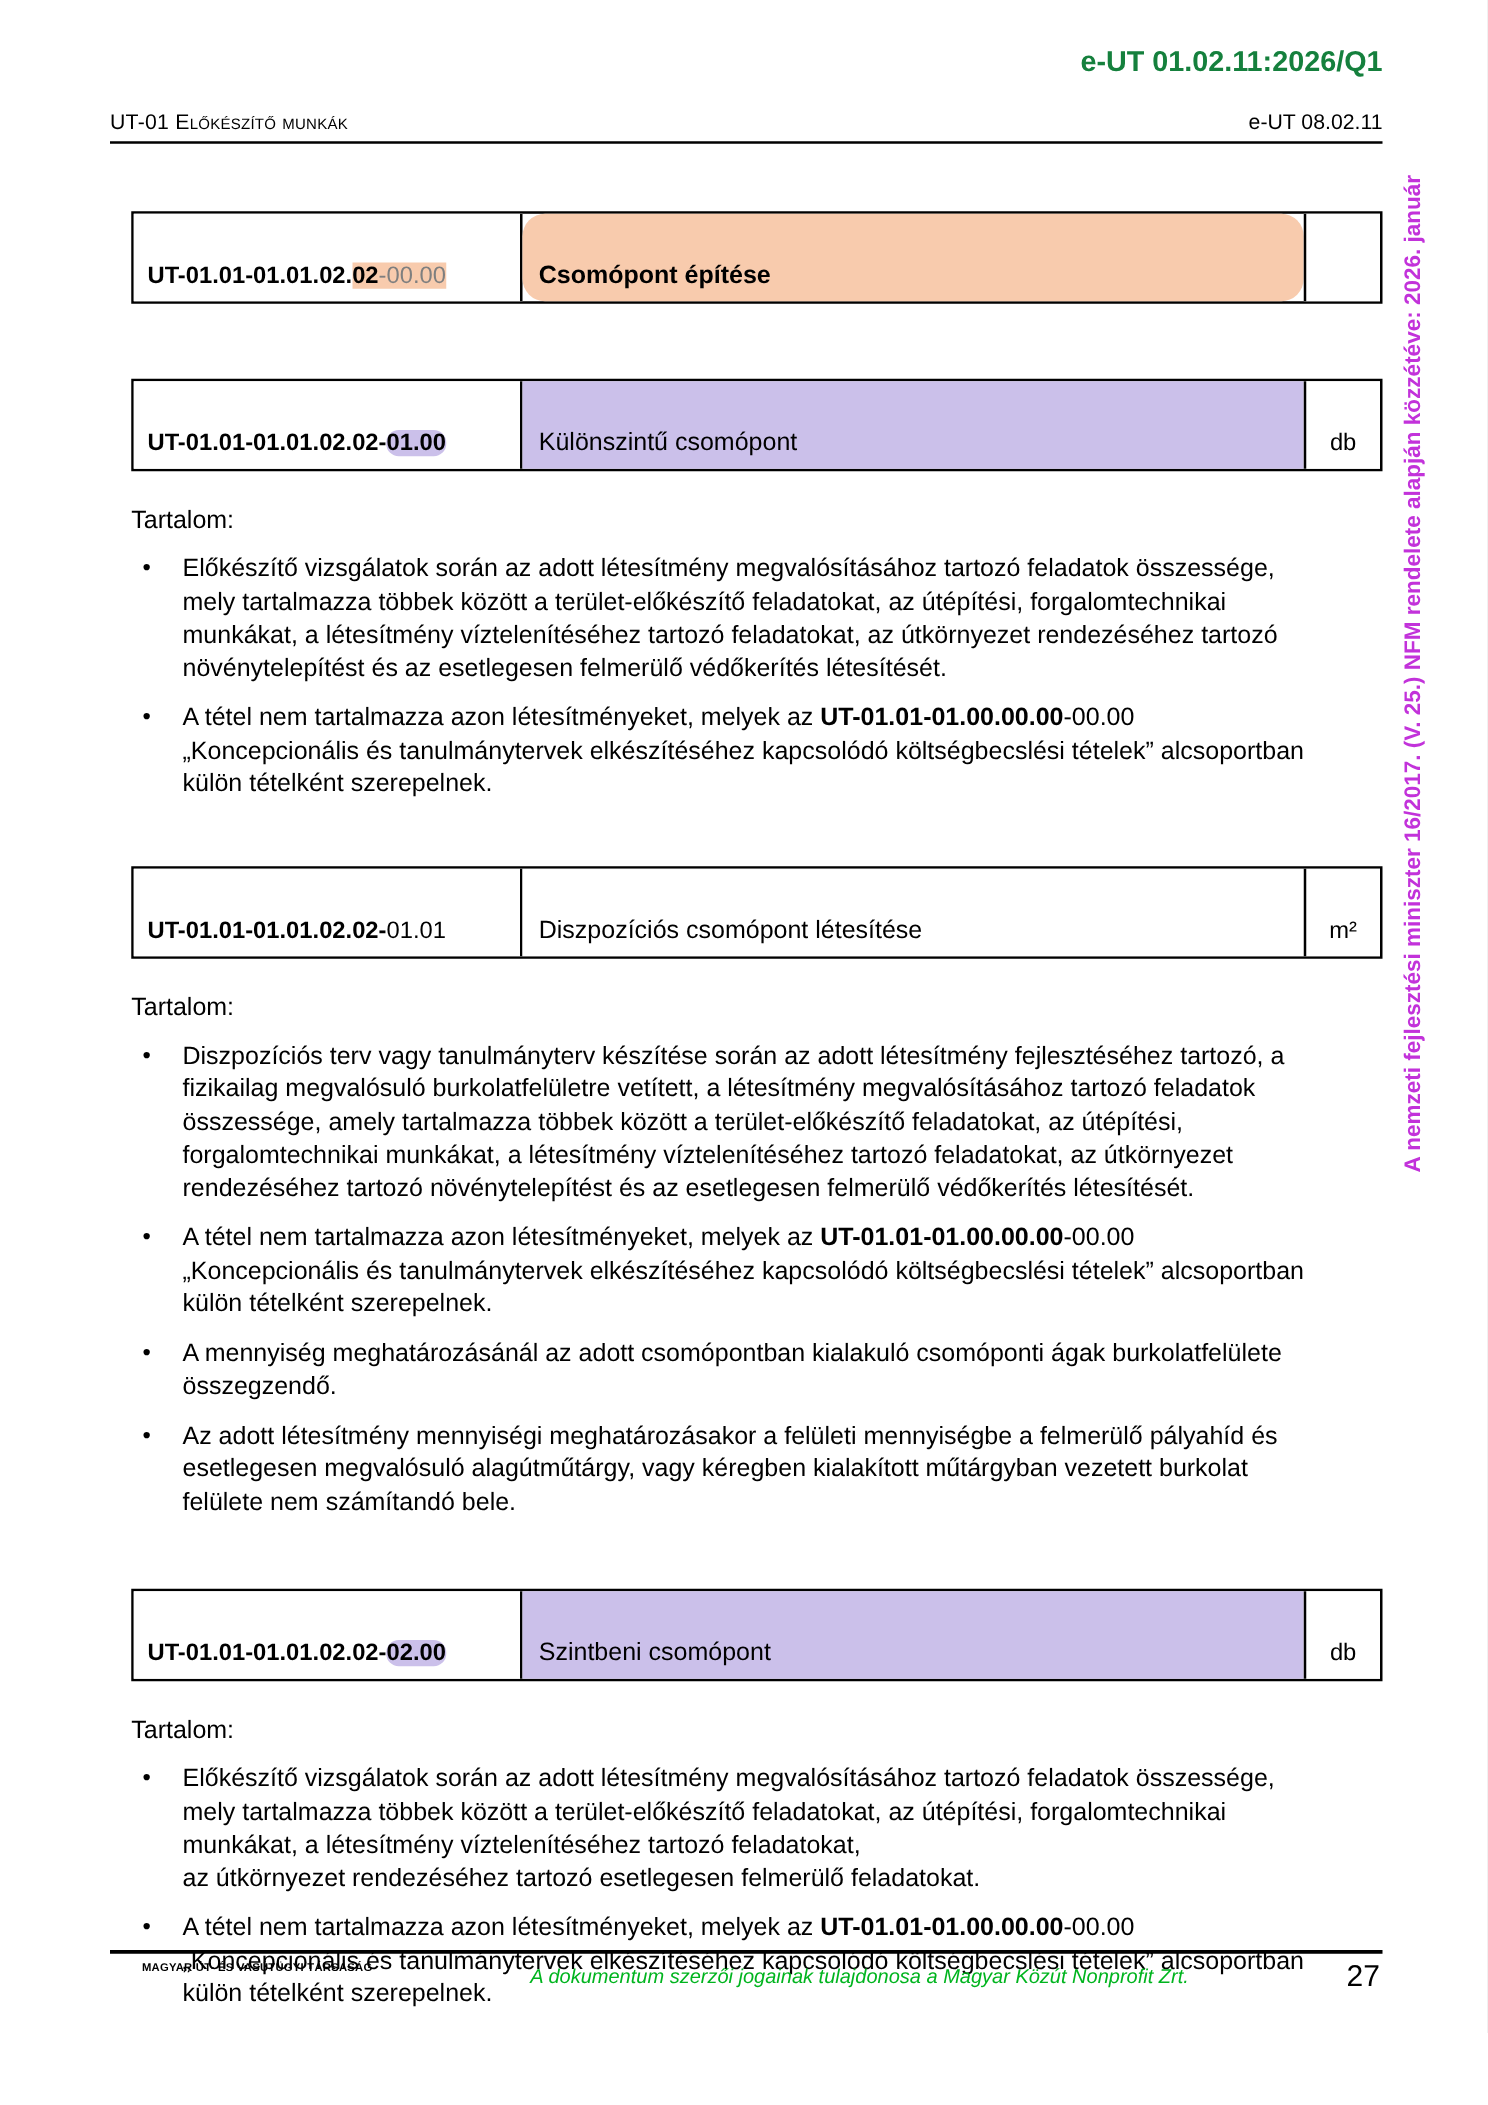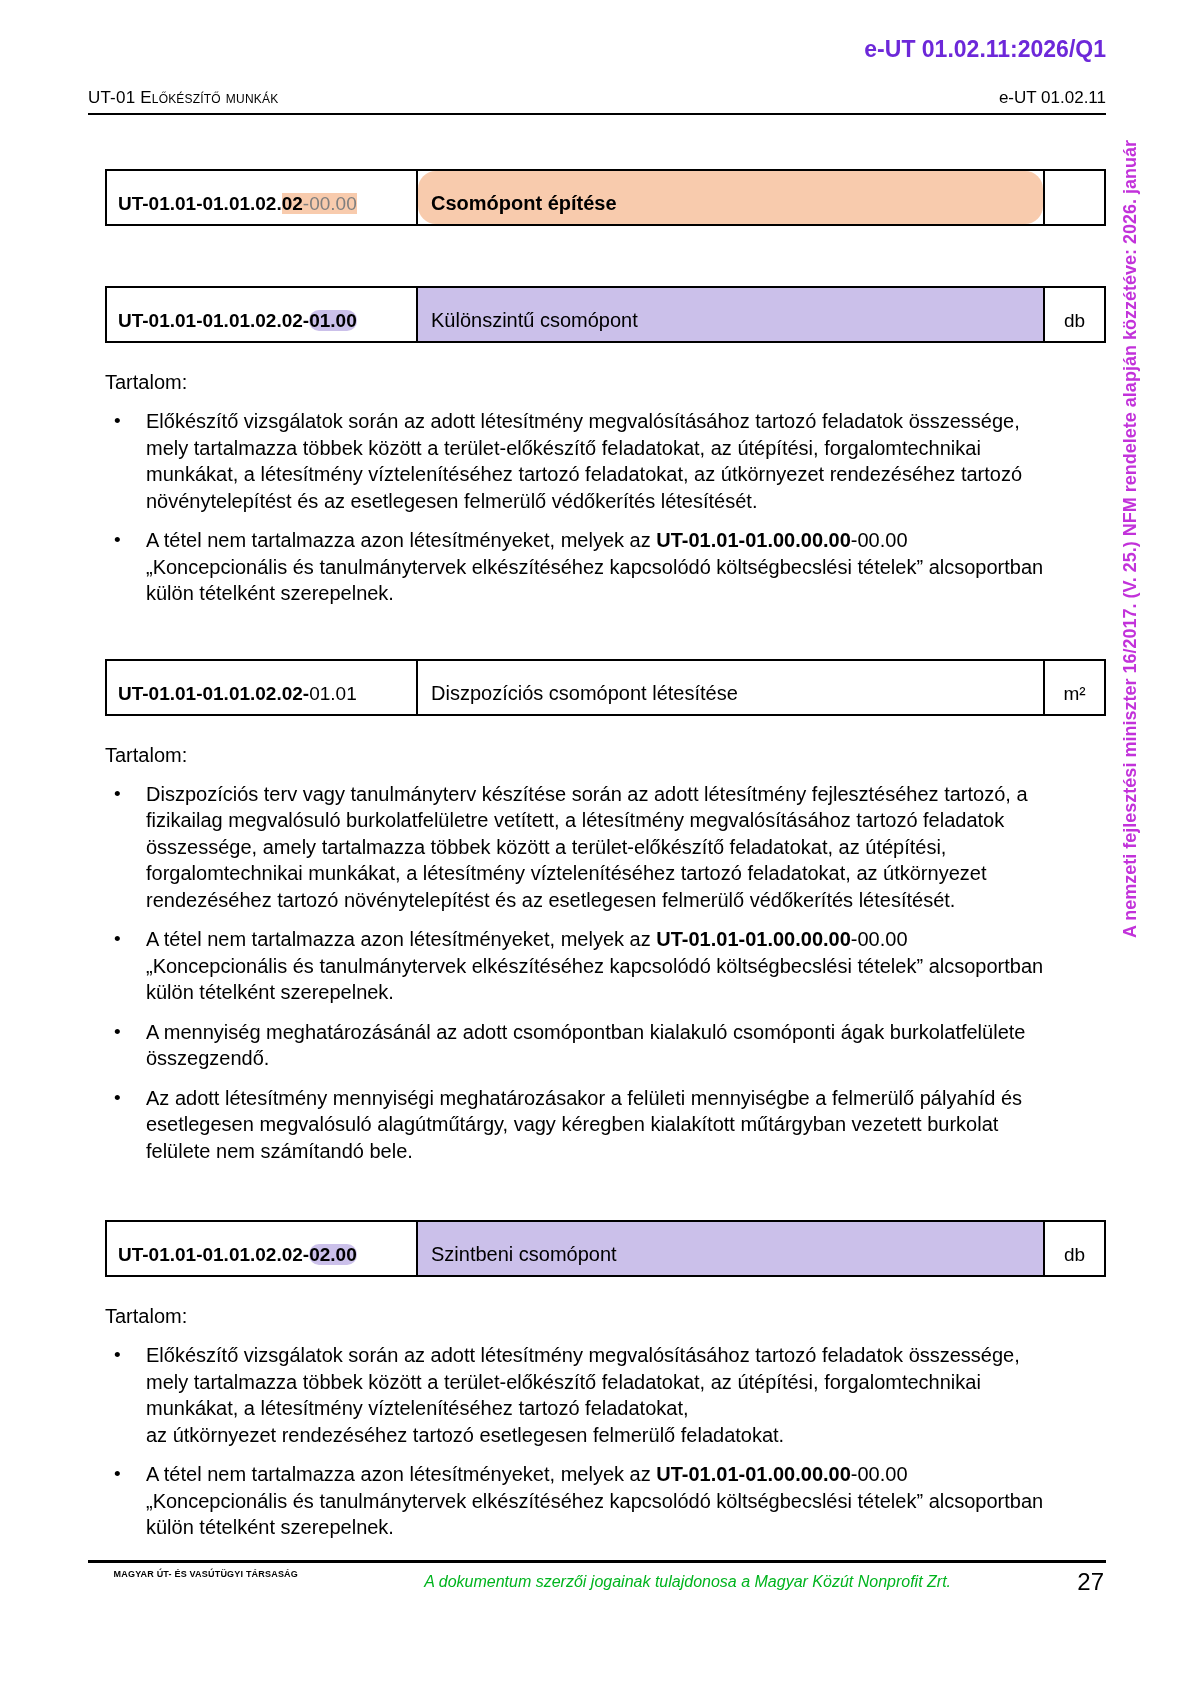--- a/index.html
+++ b/index.html
@@ -4,33 +4,33 @@
 <style>
   html,body { margin:0; padding:0; background:#e8e8e8; }
   .page {
     position:relative; width:1190px; height:1684px; margin:0 auto;
     background:#ffffff; overflow:hidden;
     font-family:"Liberation Sans", sans-serif; color:#000;
   }
   
   .doc-number {
     padding-top:36px; margin:0 84px 0 88px; text-align:right;
-    color:#6d28d9; font-weight:bold; font-size:23px; line-height:26px;
+    color:#15803d; font-weight:bold; font-size:23px; line-height:26px;
   }
   
   .running-header {
     display:flex; justify-content:space-between; align-items:flex-end;
     margin:26px 84px 0 88px; padding-bottom:5px; border-bottom:2px solid #000;
     font-size:17px;
   }
   .running-header .hl-left  { font-variant:small-caps; letter-spacing:0.2px; }
   .running-header .hl-right { }
   
   .spec-row {
-    display:flex; width:1001px; margin-left:105px; height:57px;
+    display:flex; width:1001px; margin-left:105px; height:74px;
     border:2px solid #000; box-sizing:border-box; background:#fff;
   }
   .cell { display:flex; align-items:flex-end; padding-bottom:9px; box-sizing:border-box; }
   .cell-code { width:311px; border-right:2px solid #000; padding-left:11px; background:#fff; }
   .cell-desc { flex:1; padding-left:13px; font-size:20px; }
   .cell-unit { width:61px; border-left:2px solid #000; justify-content:center; font-size:19px; background:#fff; }
   .row-main .cell-desc { background:#F8CBAD; font-weight:bold;border-radius:18px; }
   .row-sub  .cell-desc { background:#CBC0EA; }
   .row-item .cell-desc { background:#fff; }
   .row-main .hl { background:#F8CBAD; }
@@ -69,21 +69,21 @@
 </style>
 </head>
 <body>
 
 <div class="page">
 
   <div class="doc-number">e-UT 01.02.11:2026/Q1</div>
 
   <div class="running-header">
     <span class="hl-left">UT-01 Előkészítő munkák</span>
-    <span class="hl-right">e-UT 01.02.11</span>
+    <span class="hl-right">e-UT 08.02.11</span>
   </div>
 
   <div class="side-note">A nemzeti fejlesztési miniszter 16/2017. (V. 25.) NFM rendelete alapján közzétéve: 2026. január</div>
 
   <div class="spec-row row-main mt-row1">
     <div class="cell cell-code">
       <span class="code"><span>UT-01.01-01.01.02.</span><span class="hl"><span>02</span><span class="muted">-00.00</span></span><span class="plain"></span></span>
     </div>
     <div class="cell cell-desc">
         <span>Csomópont építése</span>

